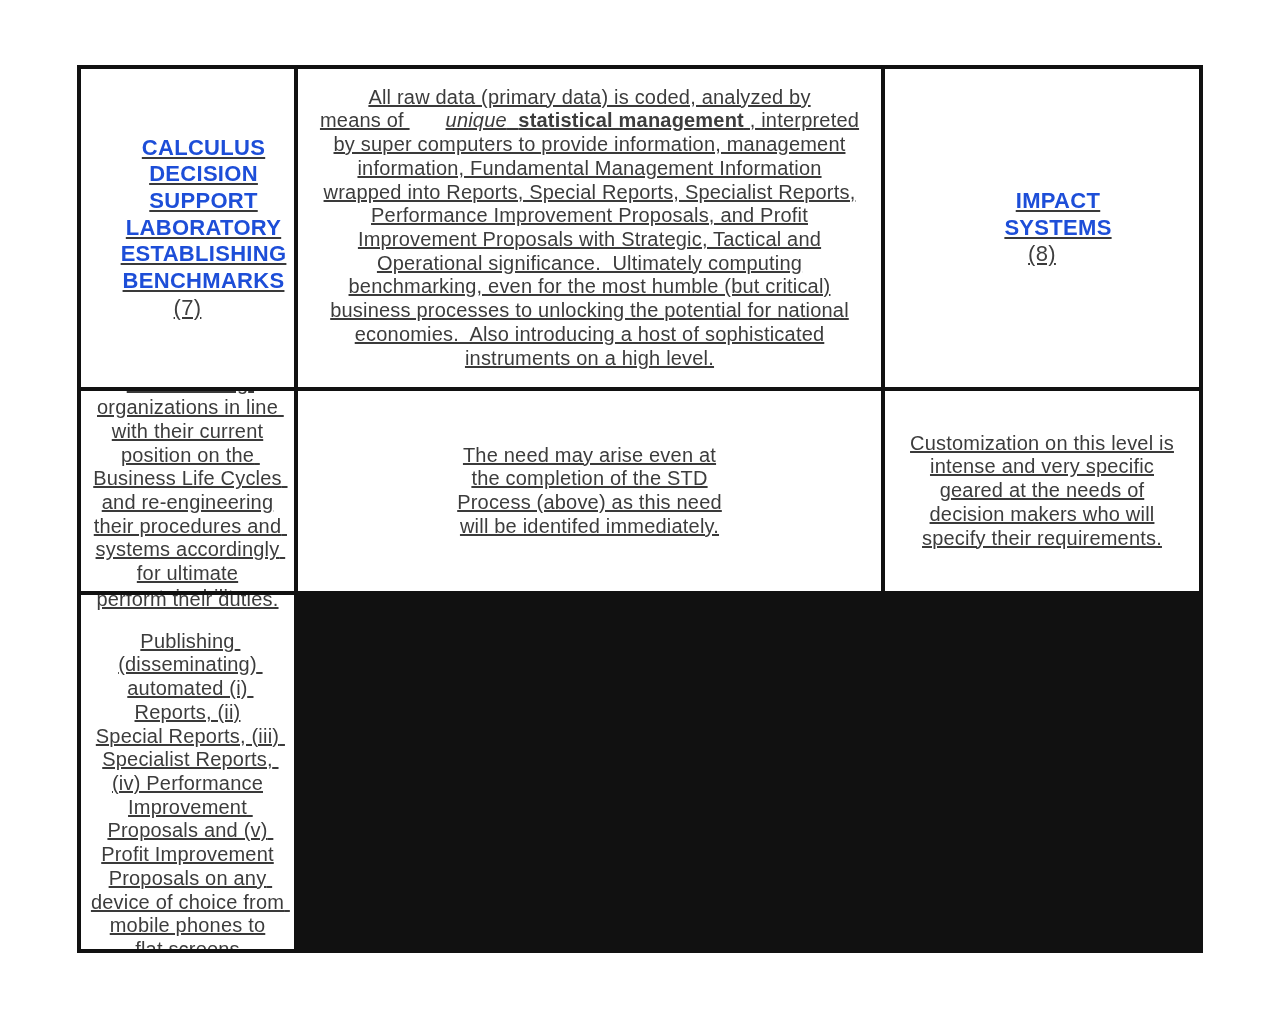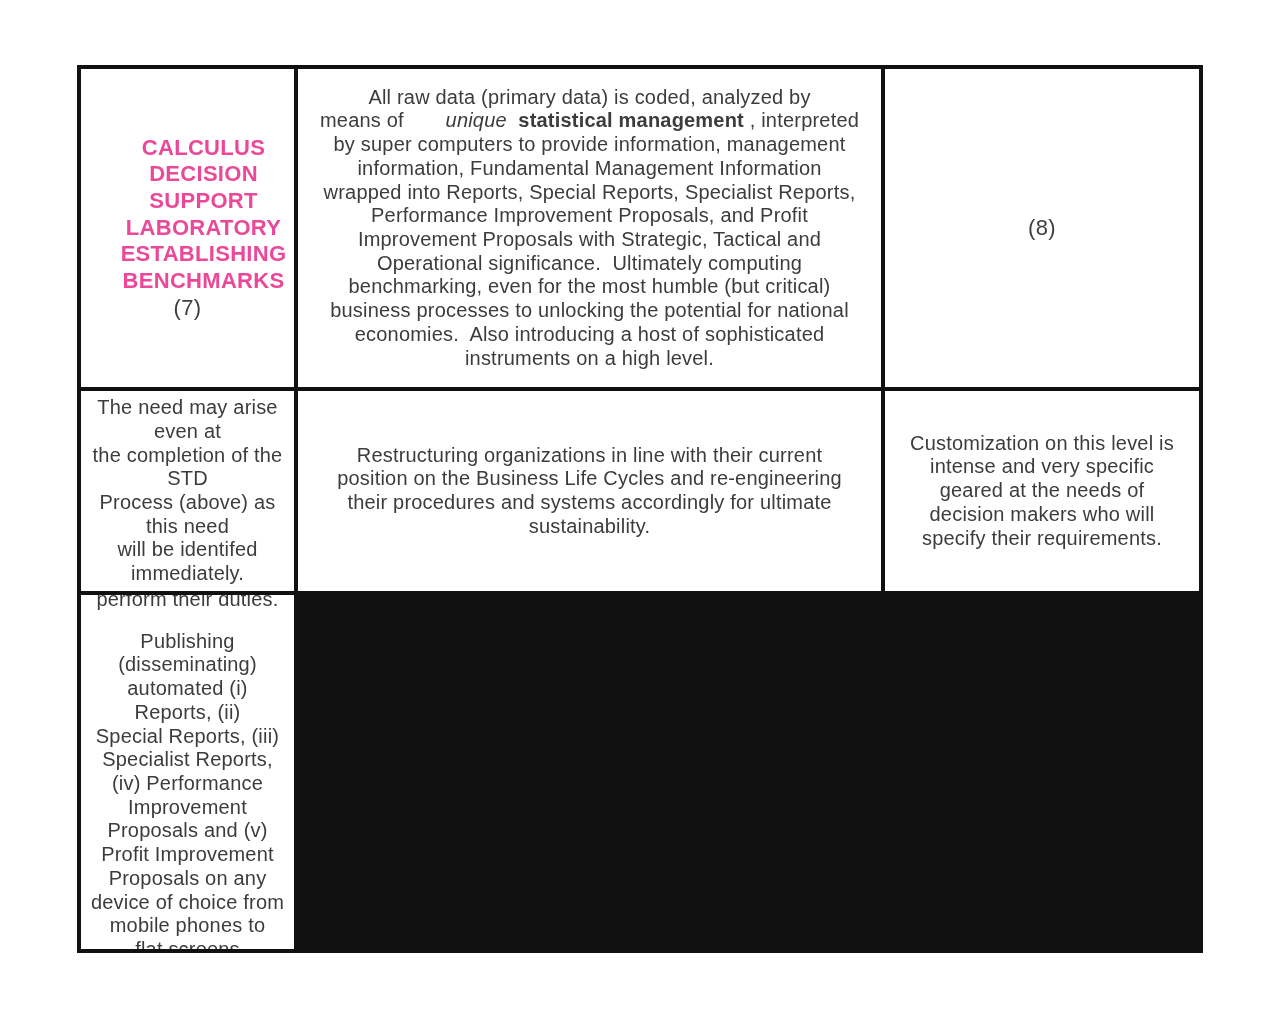--- a/index.html
+++ b/index.html
@@ -32,28 +32,29 @@
   .cell {
     background: #ffffff;
     box-sizing: border-box;
     display: flex;
     flex-direction: column;
     align-items: center;
     justify-content: center;
     text-align: center;
     padding: 6px 8px;
     overflow: hidden;
+    text-decoration: underline;
   }
   .title {
     font-size: 22px;
     line-height: 26.7px;
     font-weight: bold;
     letter-spacing: 0.3px;
     white-space: pre-line;
-    color: #ec4899;
+    color: #1d4ed8;
     margin-left: 32px;
   }
   .number {
     font-size: 22px;
     line-height: 26.7px;
     font-weight: normal;
     letter-spacing: 0.3px;
     color: #3f3f3f;
   }
   .body-text {
@@ -92,33 +93,35 @@
 Performance Improvement Proposals, and Profit
 Improvement Proposals with Strategic, Tactical and
 Operational significance.  Ultimately computing
 benchmarking, even for the most humble (but critical)
 business processes to unlocking the potential for national
 economies.  Also introducing a host of sophisticated
 instruments on a high level.</span></div>
     </div>
 
     <div class="cell">
+      <div class="title">IMPACT
+SYSTEMS</div>
       <div class="number">(8)</div>
+    </div>
+    <div class="cell">
+      <div class="body-text para">Restructuring organizations in line with their current
+position on the Business Life Cycles and re-engineering
+their procedures and systems accordingly for ultimate
+sustainability.</div>
     </div>
     <div class="cell">
       <div class="body-text">The need may arise even at
 the completion of the STD
 Process (above) as this need
 will be identifed immediately.</div>
-    </div>
-    <div class="cell">
-      <div class="body-text para">Restructuring organizations in line with their current
-position on the Business Life Cycles and re-engineering
-their procedures and systems accordingly for ultimate
-sustainability.</div>
     </div>
 
     <div class="cell">
       <div class="body-text">Customization on this level is
 intense and very specific
 geared at the needs of
 decision makers who will
 specify their requirements.</div>
     </div>
     <div class="cell">

